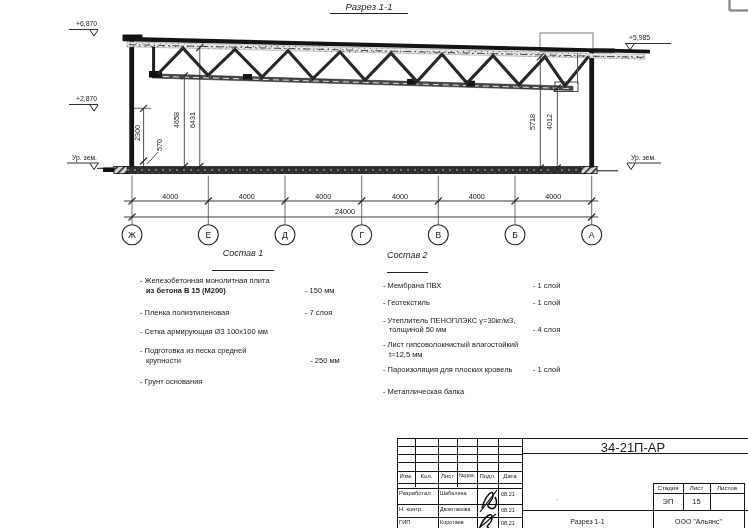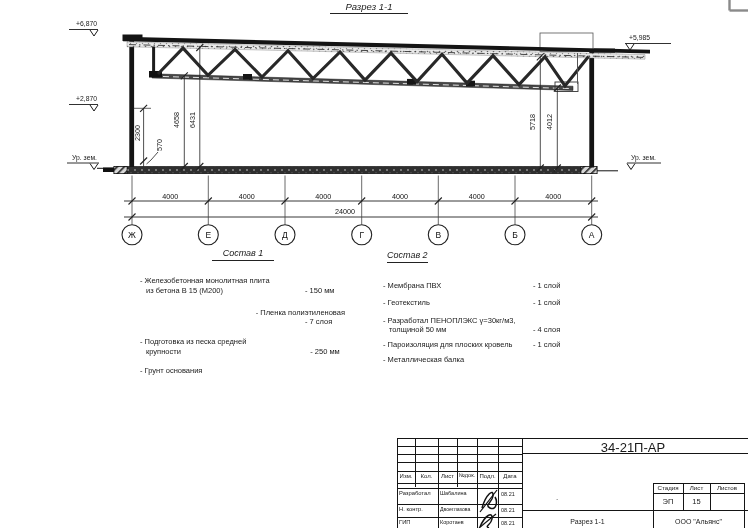--- a/index.html
+++ b/index.html
@@ -3,26 +3,26 @@
 <meta charset="utf-8">
 <style>
   html,body{margin:0;padding:0;background:#fff;}
   #root{position:relative;width:748px;height:528px;background:#fff;overflow:hidden;
         font-family:"Liberation Sans","DejaVu Sans",sans-serif;color:#1a1a1a;}
   #dwg{position:absolute;left:0;top:0;}
   .txt{position:absolute;white-space:nowrap;line-height:1;}
   .ttl{font-size:9.5px;font-style:italic;border-bottom:1px solid #222;padding-bottom:1.5px;text-align:center;}
   .elev{font-size:6.8px;}
   .vdim{font-size:7.2px;transform:translate(-50%,-50%) rotate(-90deg);}
-  .comp-h{font-size:9px;font-style:italic;border-bottom:0.9px solid #222;padding-bottom:2px;text-align:center;}
+  .comp-h{font-size:9px;font-style:italic;border-bottom:0.9px solid #222;padding-bottom:12px;text-align:center;}
   .complist{position:absolute;font-size:7.5px;line-height:9.8px;}
   .citem{display:flex;justify-content:space-between;align-items:flex-end;}
   .cval{white-space:nowrap;padding-left:4px;}
   #comp1-items .citem{margin-bottom:12px;}
-  #comp1-items .citem:nth-child(2){margin-bottom:10px;flex-direction:column;}
+  #comp1-items .citem:nth-child(2){margin-bottom:10px;}
   #comp1-items .citem:nth-child(3){margin-bottom:9px;}
   #comp1-items .citem:nth-child(4){margin-bottom:11px;}
   #comp2-items .citem{margin-bottom:7px;}
   #comp2-items .citem:nth-child(2){margin-bottom:8px;}
   #comp2-items .citem:nth-child(3){margin-bottom:5px;}
   #comp2-items .citem:nth-child(4){margin-bottom:5px;}
   #comp2-items .citem:nth-child(5){margin-bottom:12px;}
   #comp2-items .citem:nth-child(6){margin-bottom:9px;}
   .hline,.vline{position:absolute;background:#151515;}
   .tb{position:absolute;line-height:1;white-space:nowrap;}
@@ -184,29 +184,35 @@
   <span class="txt vdim" style="left:176.5px;top:120px;">4658</span>
   <span class="txt vdim" style="left:192.5px;top:120px;">6431</span>
   <span class="txt vdim" style="left:532.5px;top:122px;">5718</span>
   <span class="txt vdim" style="left:549.5px;top:122px;">4012</span>
 
   <span class="txt comp-h" style="left:212px;top:249px;width:62px;">Состав 1</span>
   <div class="complist" id="comp1-items" style="left:140px;top:276px;width:205px;">
       <div class="citem">
         <div>
           <div>- Железобетонная монолитная плита</div>
-          <div style="padding-left: 6px;">из бетона В 15 (М200)</div>
+          <div style="padding-left: 6px; font-weight: bold;">из бетона В 15 (М200)</div>
         </div>
         <div class="cval" style="width: 40px;">- 150 мм</div>
       </div>
       <div class="citem">
         <div>
           <div>- Пленка полиэтиленовая</div>
         </div>
         <div class="cval" style="width: 40px;">- 7 слоя</div>
+      </div>
+      <div class="citem">
+        <div>
+          <div>- Сетка армирующая Ø3 100х100 мм</div>
+        </div>
+        <div class="cval" style="width: 40px;"></div>
       </div>
       <div class="citem">
         <div>
           <div>- Подготовка из песка средней</div>
           <div style="padding-left: 6px;">крупности</div>
         </div>
         <div class="cval" style="width: 40px; text-align: center;">- 250 мм</div>
       </div>
       <div class="citem">
         <div>
@@ -225,24 +231,31 @@
         <div class="cval" style="width: 36px;">- 1 слой</div>
       </div>
       <div class="citem">
         <div>
           <div>- Геотекстиль</div>
         </div>
         <div class="cval" style="width: 36px;">- 1 слой</div>
       </div>
       <div class="citem">
         <div>
-          <div>- Разработал ПЕНОПЛЭКС γ=30кг/м3,</div>
+          <div>- Утеплитель ПЕНОПЛЭКС γ=30кг/м3,</div>
           <div style="padding-left: 6px;">толщиной 50 мм</div>
         </div>
         <div class="cval" style="width: 36px;">- 4 слоя</div>
+      </div>
+      <div class="citem">
+        <div>
+          <div>- Лист гипсоволокнистый влагостойкий</div>
+          <div style="padding-left: 6px;">t=12,5 мм</div>
+        </div>
+        <div class="cval" style="width: 36px;"></div>
       </div>
       <div class="citem">
         <div>
           <div>- Пароизоляция для плоских кровель</div>
         </div>
         <div class="cval" style="width: 36px;">- 1 слой</div>
       </div>
       <div class="citem">
         <div>
           <div>- Металлическая балка</div>

